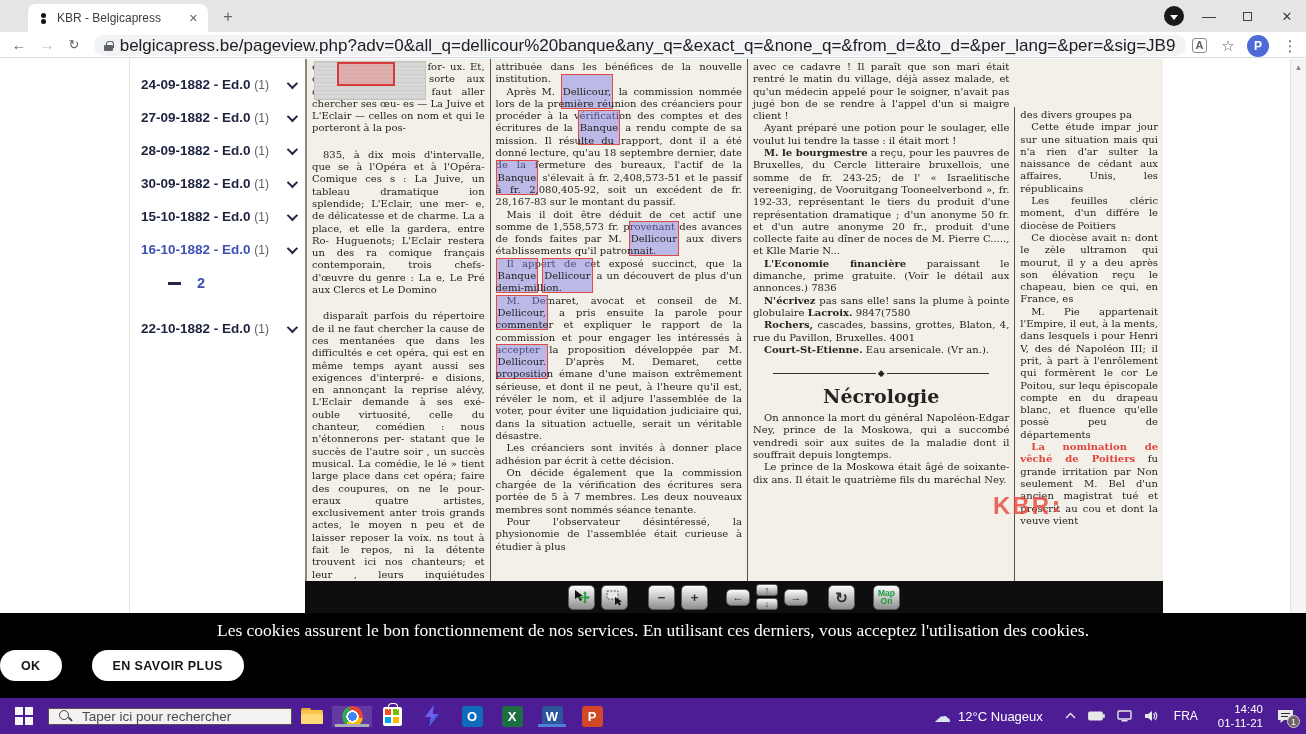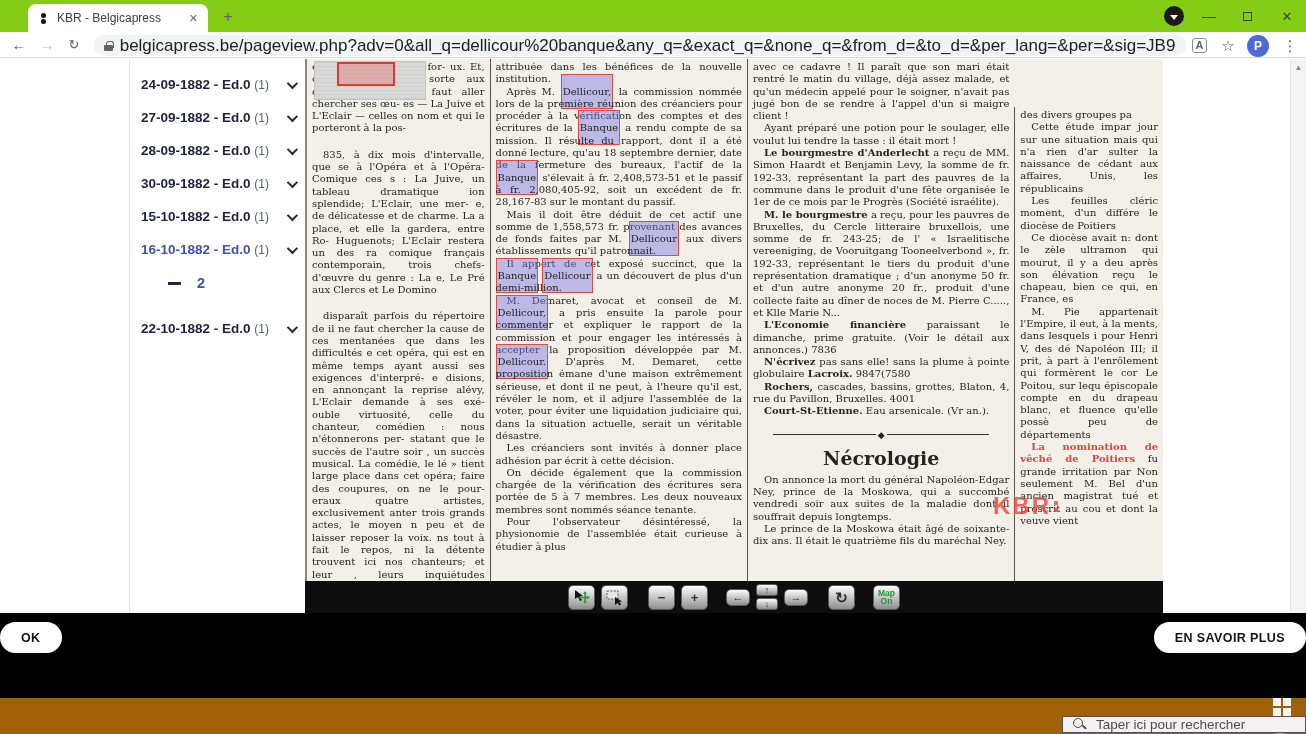--- a/index.html
+++ b/index.html
@@ -1,21 +1,21 @@
 <!DOCTYPE html>
 <html lang="fr"><head>
 <meta charset="utf-8">
 <title>KBR - Belgicapress</title>
 <style>
   html,body{margin:0;padding:0;width:1306px;height:734px;overflow:hidden;background:#fff;
     font-family:"Liberation Sans",sans-serif;-webkit-font-smoothing:antialiased;}
   *{box-sizing:border-box;}
 
   
-  .tabstrip{position:absolute;left:0;top:0;width:1306px;height:32px;background:#84cc16;}
+  .tabstrip{position:absolute;left:0;top:0;width:1306px;height:32px;background:#e5e5e5;}
   .tab{position:absolute;left:28px;top:4px;width:180px;height:28px;background:#fff;
     border-radius:8px 8px 0 0;display:flex;align-items:center;padding:0 8px;}
   .favicon{width:14px;height:14px;display:flex;flex-direction:column;align-items:center;justify-content:center;gap:1px;}
   .favicon i{width:5px;height:5px;border-radius:50%;background:#111;}
   .tab-title{font-size:12px;color:#3c4043;margin-left:7px;white-space:nowrap;overflow:hidden;flex:1;}
   .tab-close{font-size:11px;color:#5f6368;padding:0 2px;cursor:default;}
   .newtab{position:absolute;left:218px;top:8px;width:20px;height:20px;font-size:16px;color:#5f6368;
     text-align:center;line-height:18px;}
   .win-ctl{position:absolute;top:0;height:32px;display:flex;align-items:center;justify-content:center;color:#3c4043;}
   .media-circle{left:1164px;width:20px;height:20px;top:6px;background:#1a1a1a;border-radius:50%;}
@@ -98,28 +98,28 @@
   .sp1{width:14px;} .sp2{width:12px;}
   .mapon{flex-direction:column;line-height:1;}
   .mapon span{color:#1c9c3c;font-size:8.5px;font-weight:bold;}
 
   .vscroll{position:absolute;right:0;top:0;width:16px;height:554px;background:#f4f4f4;border-left:1px solid #e3e3e3;}
   .vscroll .up{display:block;text-align:center;color:#8a8a8a;font-size:8px;padding-top:4px;}
 
   
   .cookie{position:absolute;left:0;top:613px;width:1306px;height:85px;background:#000;text-align:center;}
   .cookie-msg{color:#fff;font-family:"Liberation Serif",serif;font-size:17.5px;margin-top:7px;}
-  .cookie-btns{margin-top:9px;display:flex;justify-content:space-between;gap:30px;}
+  .cookie-btns{margin-top:9px;display:flex;justify-content:flex-start;gap:30px;}
   .pill{background:#fff;color:#141414;border:none;border-radius:17px;height:31px;
     font-family:"Liberation Sans",sans-serif;font-size:12.5px;font-weight:bold;letter-spacing:.4px;
     padding:0 21px;display:flex;align-items:center;}
 
   
-  .taskbar{position:absolute;left:0;top:698px;width:1306px;height:36px;background:#a16207;
-    display:flex;align-items:flex-end;color:#fff;flex-direction:column;}
+  .taskbar{position:absolute;left:0;top:698px;width:1306px;height:36px;background:#4c1d95;
+    display:flex;align-items:center;color:#fff;}
   .tb-start{width:48px;display:flex;align-items:center;justify-content:center;}
   .winlogo{display:grid;grid-template-columns:8px 8px;grid-template-rows:8px 8px;gap:1.5px;}
   .winlogo i{background:#f4f4f4;}
   .tb-search{width:244px;background:#f3f2f1;border:1px solid #5c4b53;display:flex;align-items:center;padding:0 10px;}
   .tb-search .mag{width:13px;height:13px;position:relative;margin-right:10px;}
   .tb-search .mag:before{content:"";position:absolute;left:0;top:0;width:8px;height:8px;border:1.6px solid #4a4a4a;border-radius:50%;}
   .tb-search .mag:after{content:"";position:absolute;left:8.5px;top:8.5px;width:4.5px;height:1.6px;background:#4a4a4a;transform:rotate(45deg);}
   .tb-search-text{font-size:13.5px;color:#4c4c4c;}
   .app-cell{width:40px;display:flex;align-items:center;justify-content:center;position:relative;}
   .app-cell.active{background:rgba(255,255,255,.13);}
@@ -236,21 +236,20 @@
           <p>Mais il doit être déduit de cet actif une somme de 1,558,573 fr. provenant des avances de fonds faites par M. <span class="hl">Dellicour</span> aux divers établissements qu'il patronnait.</p>
           <p>Il appert de cet exposé succinct, que la <span class="hl">Banque</span> <span class="hl">Dellicour</span> a un découvert de plus d'un demi-million.</p>
           <p>M. Demaret, avocat et conseil de M. <span class="hl">Dellicour,</span> a pris ensuite la parole pour commenter et expliquer le rapport de la commission et pour engager les intéressés à accepter la proposition développée par M. <span class="hl">Dellicour.</span> D'après M. Demaret, cette proposition émane d'une maison extrêmement sérieuse, et dont il ne peut, à l'heure qu'il est, révéler le nom, et il adjure l'assemblée de la voter, pour éviter une liquidation judiciaire qui, dans la situation actuelle, serait un véritable désastre.</p>
           <p>Les créanciers sont invités à donner place adhésion par écrit à cette décision.</p>
           <p>On décide également que la commission chargée de la vérification des écritures sera portée de 5 à 7 membres. Les deux nouveaux membres sont nommés séance tenante.</p>
           <p>Pour l'observateur désintéressé, la physionomie de l'assemblée était curieuse à étudier à plus</p>
         </div>
         <div class="np-col">
           <p class="ni">avec ce cadavre ! Il paraît que son mari était rentré le matin du village, déjà assez malade, et qu'un médecin appelé pour le soigner, n'avait pas jugé bon de se rendre à l'appel d'un si maigre client !</p>
           <p>Ayant préparé une potion pour le soulager, elle voulut lui tendre la tasse : il était mort !</p>
-          <p><b>Le bourgmestre d'Anderlecht</b> a reçu de MM. Simon Haardt et Benjamin Levy, la somme de fr. 192-33, représentant la part des pauvres de la commune dans le produit d'une fête organisée le 1er de ce mois par le Progrès (Société israélite).</p>
           <p><b>M. le bourgmestre</b> a reçu, pour les pauvres de Bruxelles, du Cercle litteraire bruxellois, une somme de fr. 243-25; de l' « Israelitische vereeniging, de Vooruitgang Tooneelverbond », fr. 192-33, représentant le tiers du produit d'une représentation dramatique ; d'un anonyme 50 fr. et d'un autre anonyme 20 fr., produit d'une collecte faite au dîner de noces de M. Pierre C....., et Klle Marie N...</p>
           <p><b>L'Economie financière</b> paraissant le dimanche, prime gratuite. (Voir le détail aux annonces.) 7836</p>
           <p><b>N'écrivez</b> pas sans elle! sans la plume à pointe globulaire <b>Lacroix.</b> 9847(7580</p>
           <p><b>Rochers,</b> cascades, bassins, grottes, Blaton, 4, rue du Pavillon, Bruxelles. 4001</p>
           <p><b>Court-St-Etienne.</b> Eau arsenicale. (Vr an.).</p>
           <div class="np-divider">
             <span class="l"></span>
             <span class="d">◆</span>
             <span class="l"></span>
           </div>
@@ -327,20 +326,21 @@
       </div>
     </div>
 
     <div class="vscroll">
       <span class="up">▲</span>
     </div>
   </div>
 </div>
 
 <div class="cookie">
+  <div class="cookie-msg">Les cookies assurent le bon fonctionnement de nos services. En utilisant ces derniers, vous acceptez l'utilisation des cookies.</div>
   <div class="cookie-btns">
     <button class="pill">OK</button>
     <button class="pill">EN SAVOIR PLUS</button>
   </div>
 </div>
 
 <div class="taskbar">
   <div class="tb-start">
     <span class="winlogo">
         <i></i>

